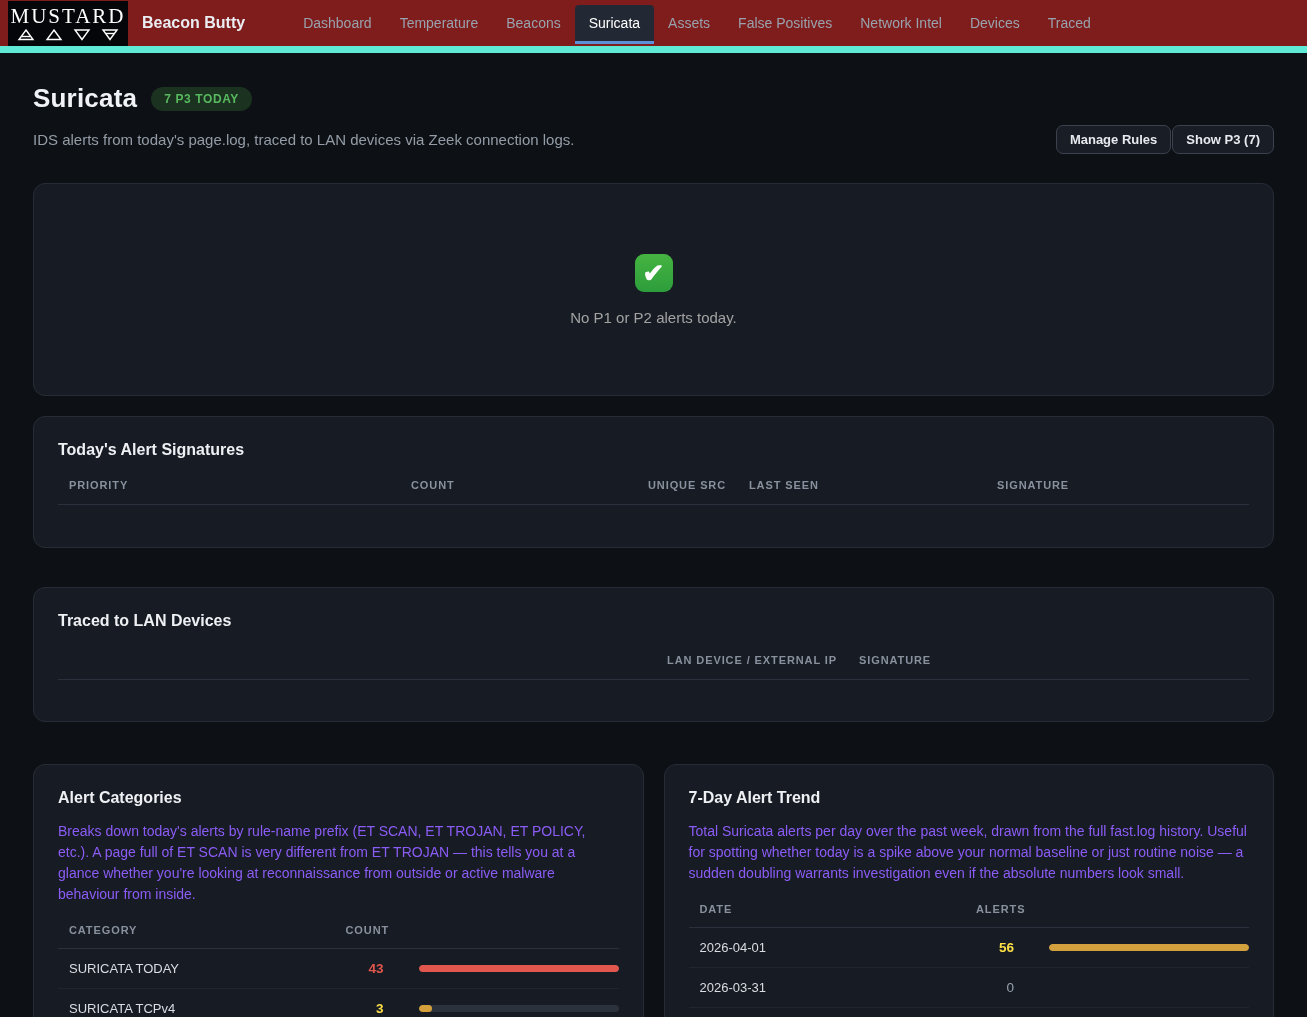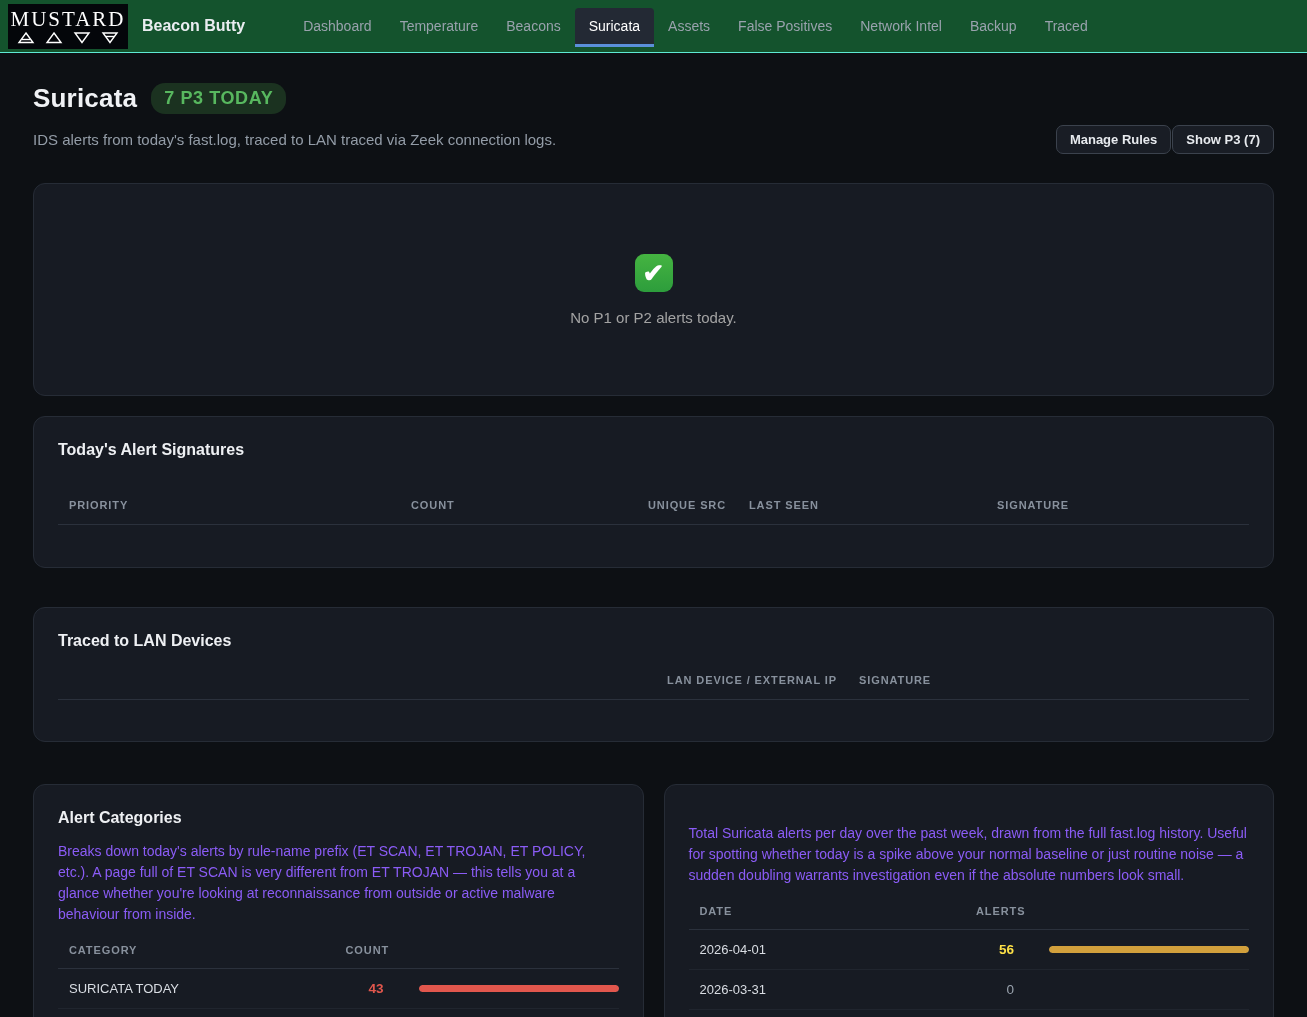--- a/index.html
+++ b/index.html
@@ -7,22 +7,22 @@
   body {
     background:#0d1014;
     color:#e8ebef;
     font-family:"Liberation Sans", sans-serif;
     position:relative;
   }
 
   
   .navbar {
     height:53px;
-    background:#14532d;
-    border-bottom:1px solid #5eead4;
+    background:#7f1d1d;
+    border-bottom:7px solid #5eead4;
     display:flex;
     align-items:center;
     padding-left:8px;
   }
   .logo {
     width:120px; height:45px;
     background:#04060a;
     display:flex; flex-direction:column;
     align-items:center; justify-content:center;
     cursor:pointer;
@@ -50,21 +50,21 @@
     background:#232934;
     box-shadow:0 3px 0 0 #5b90da;
   }
 
   
   .page { padding:0 33px; }
   .title-row { display:flex; align-items:center; gap:14px; margin-top:30px; }
   .page-title { font-size:26px; font-weight:bold; color:#f0f2f5; letter-spacing:0.2px; }
   .p3-badge {
     background:#1b3220; color:#58b85f;
-    font-size:18px; font-weight:bold; letter-spacing:0.6px;
+    font-size:12px; font-weight:bold; letter-spacing:0.6px;
     padding:5px 13px; border-radius:14px; white-space:nowrap;
   }
   .sub-row { display:flex; justify-content:space-between; align-items:center; margin-top:11px; }
   .page-subtitle { font-size:15px; color:#939ca7; }
   .btn-group { display:flex; gap:1px; }
   .btn {
     background:#191d25;
     border:1px solid #3b424d;
     color:#e7eaee;
     font-family:"Liberation Sans", sans-serif;
@@ -98,21 +98,21 @@
   .card-title { font-size:16px; font-weight:bold; color:#eef0f3; }
 
   table { border-collapse:collapse; width:100%; table-layout:fixed; }
   th {
     font-size:11px; font-weight:bold; letter-spacing:0.9px;
     color:#88919d; text-align:left; text-transform:uppercase;
     padding:0 11px 13px 11px;
     border-bottom:1px solid #2b313c;
     white-space:nowrap; overflow:hidden;
   }
-  .sig-card table { margin-top:40px; }
+  .sig-card table { margin-top:20px; }
   .lan-card table { margin-top:24px; }
   .sig-card table th:nth-child(1){ width:342px; }
   .sig-card table th:nth-child(2){ width:237px; }
   .sig-card table th:nth-child(3){ width:101px; }
   .sig-card table th:nth-child(4){ width:248px; }
   .lan-card table th:nth-child(1){ width:790px;text-align:right; }
   .empty-body-spacer { height:21px; }
 
   
   .bottom-row { display:flex; gap:20px; margin-top:42px; align-items:flex-start; }
@@ -165,34 +165,34 @@
   </div>
   <div class="app-name">Beacon Butty</div>
   <div class="nav-items">
       <div class="nav-item">Dashboard</div>
       <div class="nav-item">Temperature</div>
       <div class="nav-item">Beacons</div>
       <div class="nav-item active">Suricata</div>
       <div class="nav-item">Assets</div>
       <div class="nav-item">False Positives</div>
       <div class="nav-item">Network Intel</div>
-      <div class="nav-item">Backup</div>
+      <div class="nav-item">Devices</div>
       <div class="nav-item">Traced</div>
     </div>
 </div>
 
 <div class="page">
 
   <div class="title-row">
     <div class="page-title">Suricata</div>
     <div class="p3-badge">7 P3 TODAY</div>
   </div>
 
   <div class="sub-row">
-    <div class="page-subtitle">IDS alerts from today's fast.log, traced to LAN traced via Zeek connection logs.</div>
+    <div class="page-subtitle">IDS alerts from today's page.log, traced to LAN devices via Zeek connection logs.</div>
     <div class="btn-group">
       <button class="btn">Manage Rules</button>
       <button class="btn">Show P3 (7)</button>
     </div>
   </div>
 
   <div class="card empty-card">
     <div class="check-icon">
       <span class="check-glyph">✔</span>
     </div>
@@ -266,20 +266,21 @@
                 <div class="bar-track">
                   <div class="bar-fill" style="background: rgb(212, 161, 61); width: 6.97674%;"></div>
                 </div>
               </td>
             </tr>
           </tbody>
       </table>
     </div>
 
     <div class="card stat-card">
+      <div class="card-title">7-Day Alert Trend</div>
       <div class="stat-desc">Total Suricata alerts per day over the past week, drawn from the full fast.log history. Useful for spotting whether today is a spike above your normal baseline or just routine noise — a sudden doubling warrants investigation even if the absolute numbers look small.</div>
       <table class="stat-table">
         <thead>
             <tr>
               <th>Date</th>
               <th class="num-col" style="width: 60px;">Alerts</th>
               <th style="width: 224px; padding: 0px;"></th>
             </tr>
           </thead>
         <tbody>

